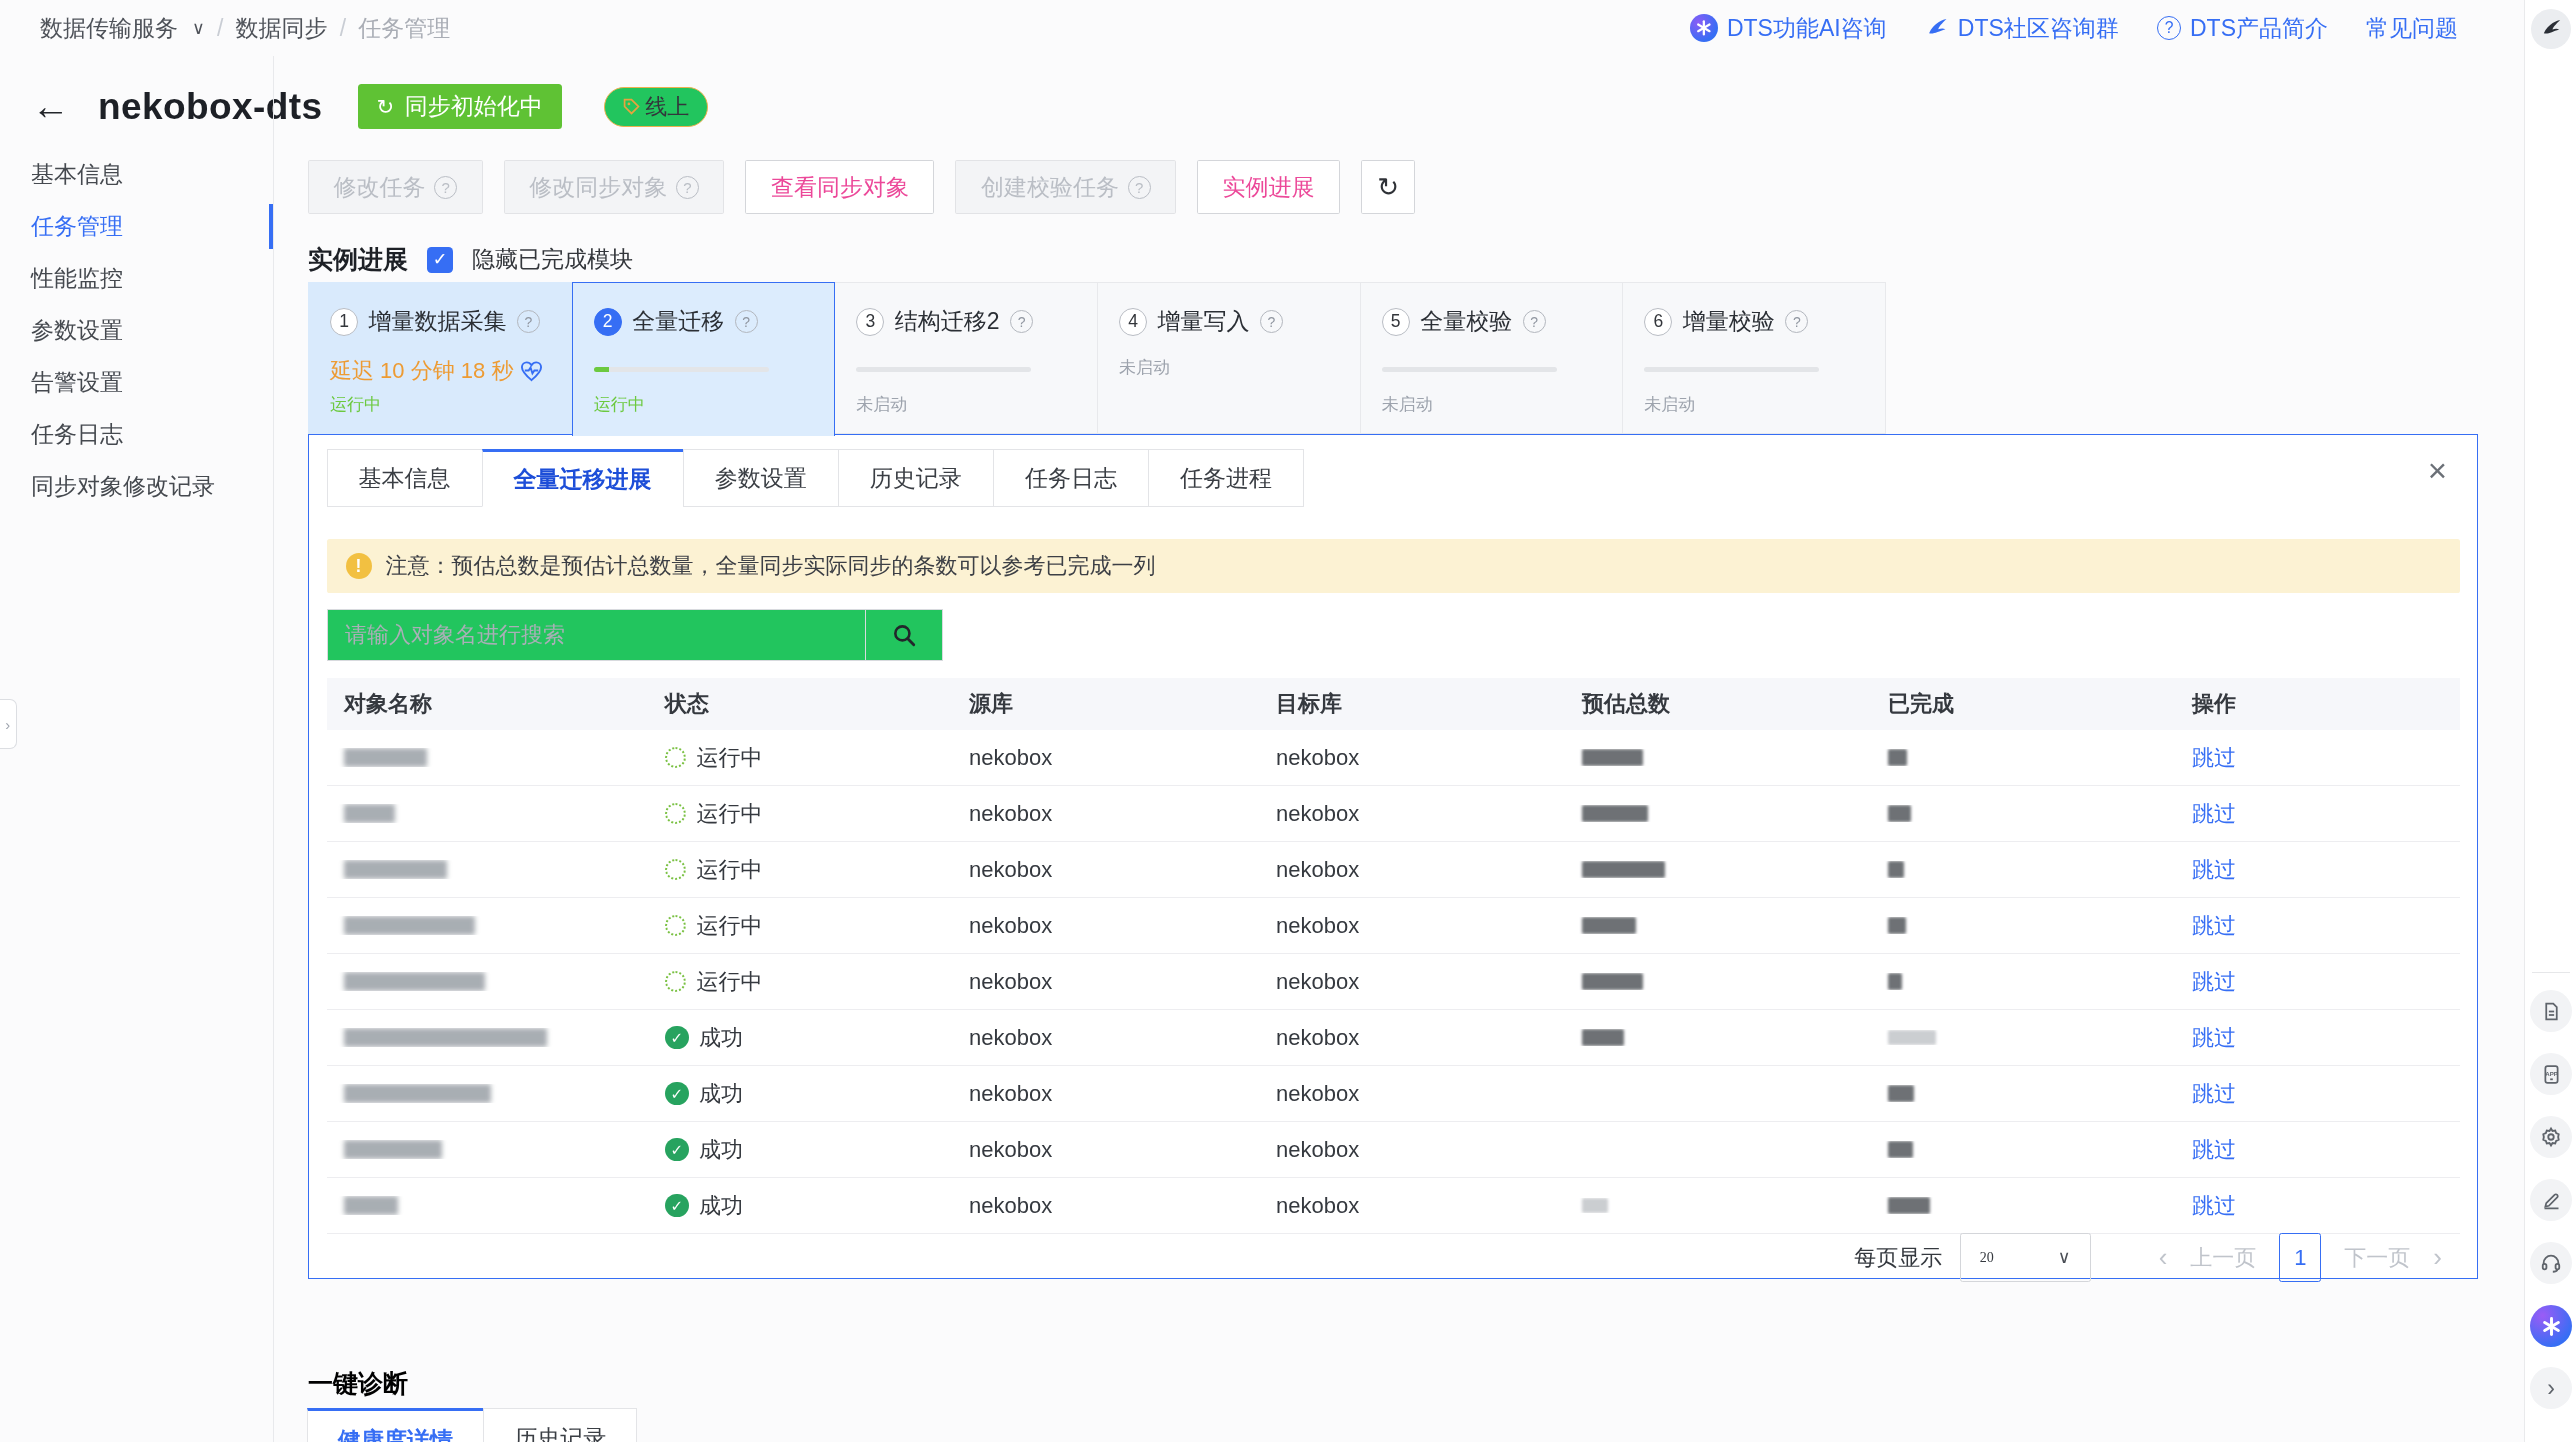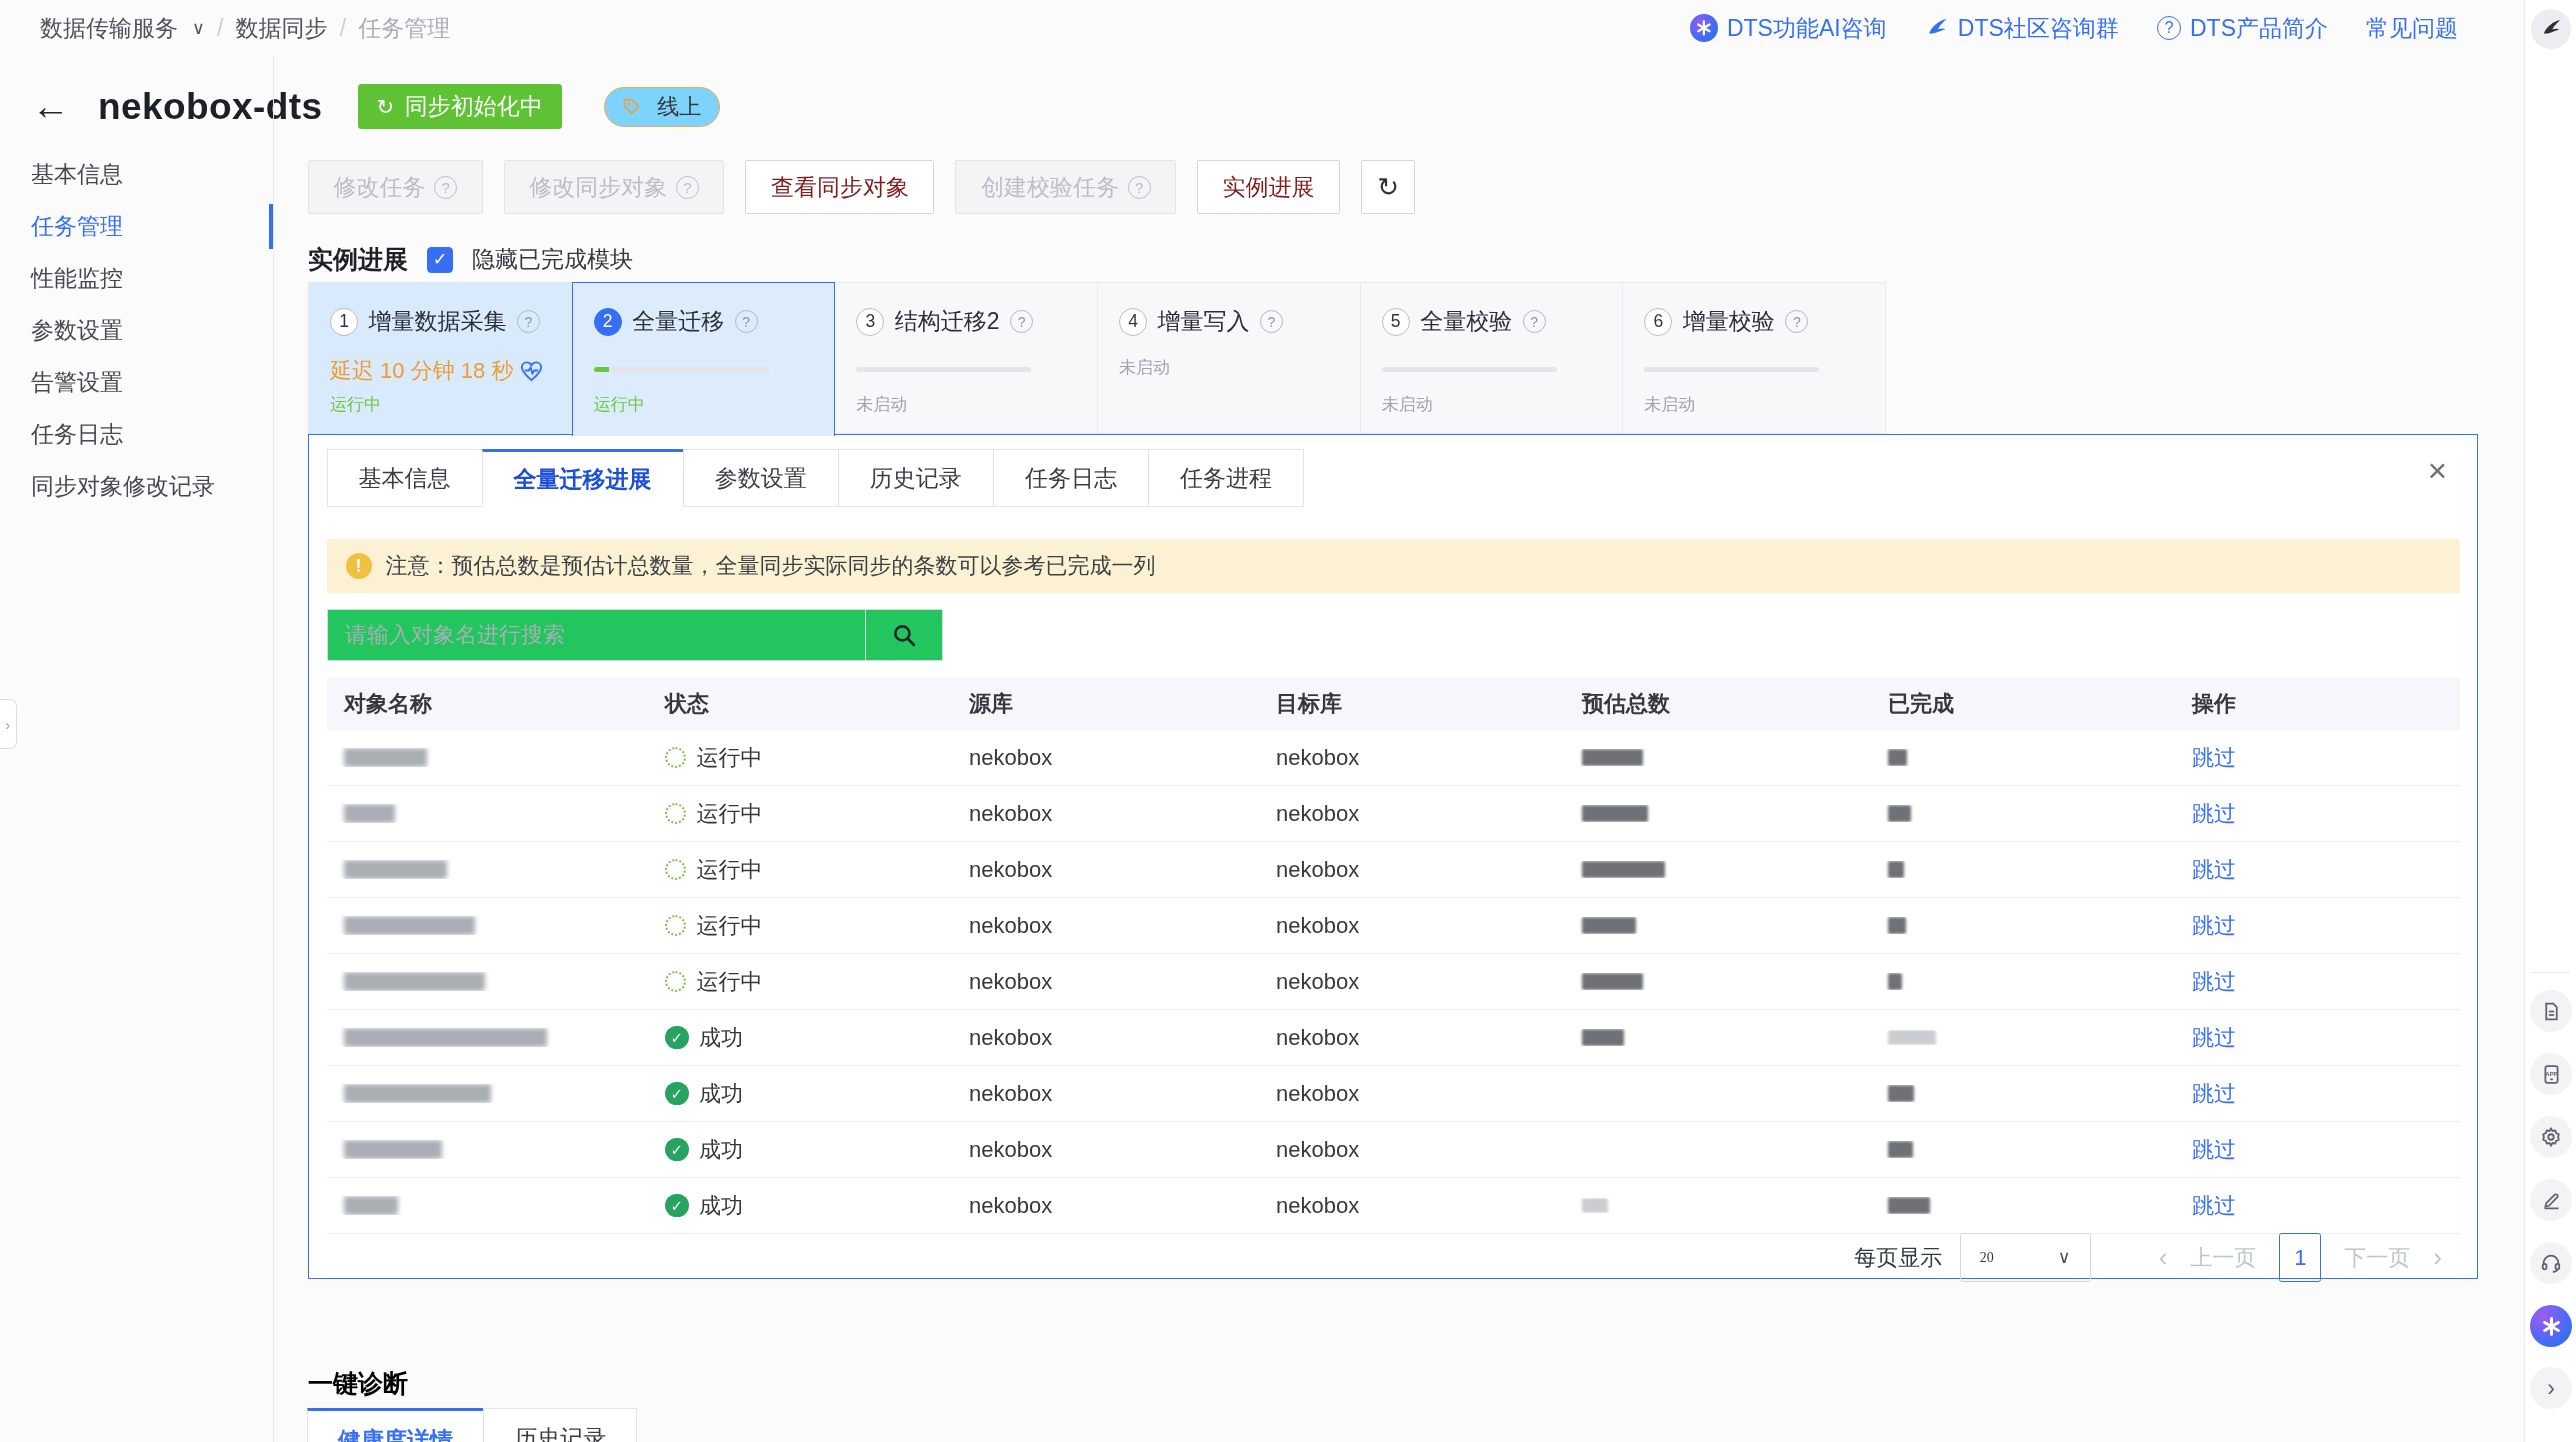--- a/index.html
+++ b/index.html
@@ -17,32 +17,32 @@
   .toplink { display:flex; align-items:center; gap:8.7px; cursor:pointer; }
   .ai-dot { width:28px; height:28px; border-radius:50%; background:radial-gradient(circle at 30% 30%, #8a5cf6, #366ef4 70%); display:flex; align-items:center; justify-content:center; }
   .qcircle { width:24.5px; height:24.5px; border-radius:50%; border:1.7px solid #366ef4; color:#366ef4; font-size:15.7px; display:flex; align-items:center; justify-content:center; }
 
   
   .pagehead { position:absolute; left:26px; top:77px; height:59px; display:flex; align-items:center; gap:23px; }
   .back { font-size:38px; color:#23262b; width:49px; text-align:center; cursor:pointer; }
   .ptitle { font-size:37px; font-weight:bold; color:#1d2026; letter-spacing:0.4px; }
   .badge { display:flex; align-items:center; gap:10.5px; background:#5fc234; color:#fff; font-size:23px; height:45px; padding:0 19px; border-radius:3.5px; margin-left:12.2px; }
   .badge .r { font-size:21px; }
-  .envtag { display:flex; align-items:center; gap:16px; border:1.7px solid #eeb04e; background:#7dd3fc; color:#33363b; font-size:22px; height:40px; padding:0 17.5px; border-radius:21px; margin-left:19px; }
+  .envtag { display:flex; align-items:center; gap:4px; border:1.7px solid #eeb04e; background:#22c55e; color:#33363b; font-size:22px; height:40px; padding:0 17.5px; border-radius:21px; margin-left:19px; }
 
   
   .sidebar { position:absolute; left:0; top:148px; width:273px; }
   .side-item { position:relative; height:52px; display:flex; align-items:center; padding-left:31px; font-size:23px; color:#45494f; cursor:pointer; }
   .side-item.active { color:#366ef4; }
   .side-item.active .abar { position:absolute; right:0; top:3.5px; width:4.4px; height:45px; background:#366ef4; }
   .vdivider { position:absolute; left:273px; top:56px; bottom:0; width:0.9px; background:#e8e9ec; }
 
   
   .toolbar { position:absolute; left:308px; top:160px; display:flex; gap:21px; }
-  .btn { height:54px; display:flex; align-items:center; gap:8.7px; padding:0 24.5px; font-size:23px; border-radius:1.7px; background:#fff; border:0.9px solid #d4d6da; color:#7f1d1d; cursor:pointer; }
+  .btn { height:54px; display:flex; align-items:center; gap:8.7px; padding:0 24.5px; font-size:23px; border-radius:1.7px; background:#fff; border:0.9px solid #d4d6da; color:#ec4899; cursor:pointer; }
   .btn.disabled { background:#f3f4f6; border-color:#e2e3e6; color:#babec5; cursor:not-allowed; }
   .btn .q { width:23px; height:23px; border-radius:50%; border:1.7px solid currentColor; font-size:15px; display:flex; align-items:center; justify-content:center; }
   .btn.icon-only { width:54px; padding:0; justify-content:center; font-size:26px; color:#2f3237; }
 
   
   .prog-head { position:absolute; left:308px; top:243px; display:flex; align-items:center; gap:19px; }
   .prog-title { font-size:25px; font-weight:bold; color:#1d2026; }
   .cbx { width:26px; height:26px; background:#366ef4; border-radius:4.4px; color:#fff; font-size:17.5px; display:flex; align-items:center; justify-content:center; cursor:pointer; }
   .cbx-label { font-size:23px; color:#33363b; }
 

